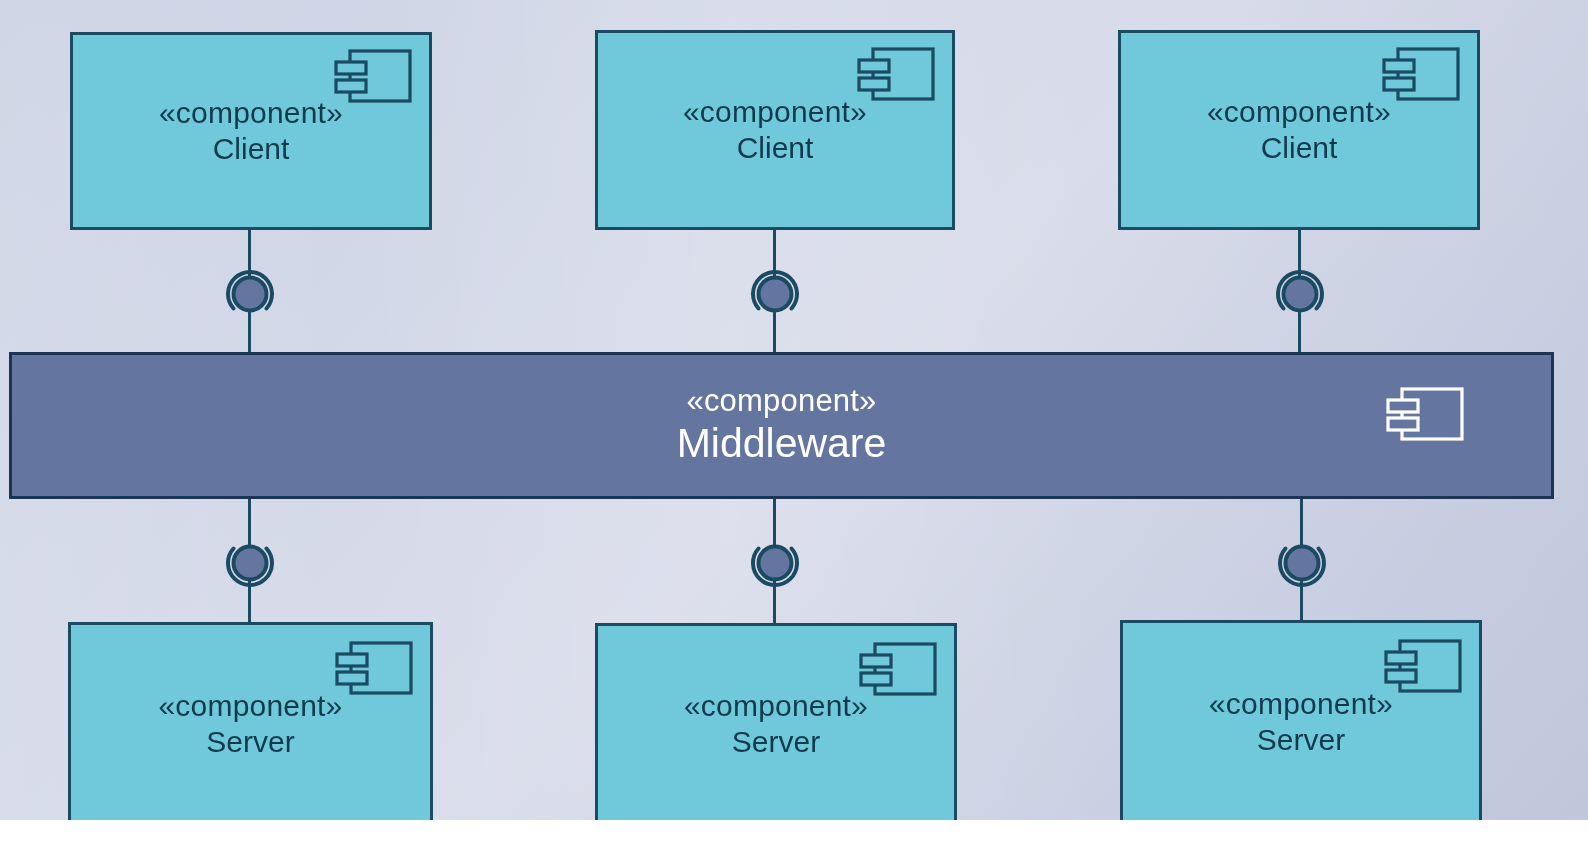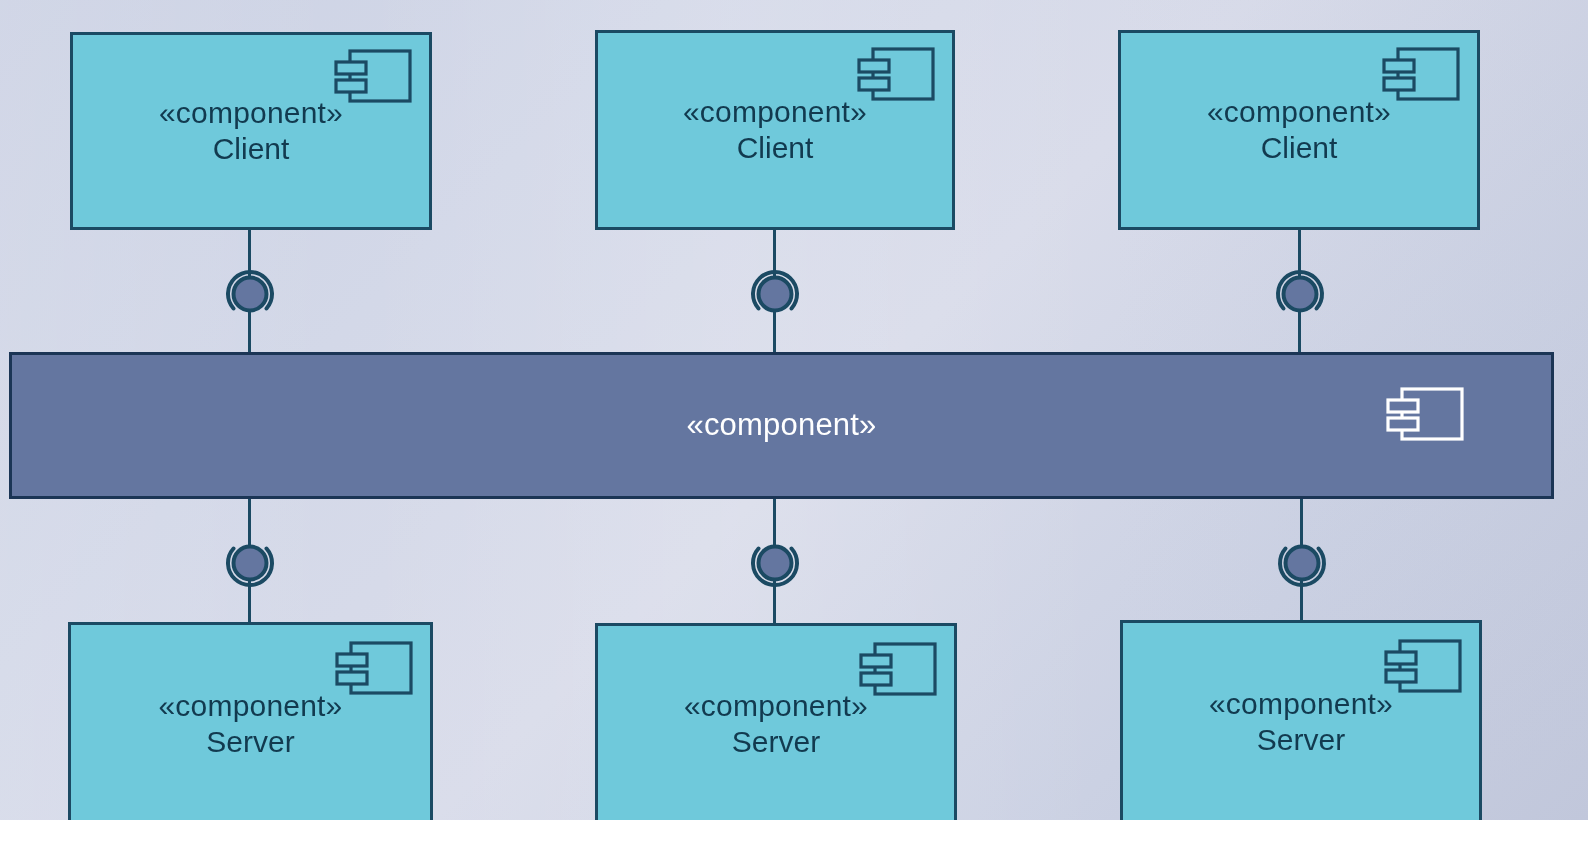--- a/index.html
+++ b/index.html
@@ -151,20 +151,21 @@
 
   <div class="node middleware" style="left:9px; top:352px; width:1545px; height:147px;">
     <span class="comp-icon" style="right:85px; top:28px;">
       <svg viewBox="0 0 82 66" fill="none" stroke="#ffffff" stroke-width="3.2">
         <rect x="18" y="6" width="60" height="50"></rect>
         <rect x="4" y="17" width="30" height="12" fill="#6476a0"></rect>
         <rect x="4" y="35" width="30" height="12" fill="#6476a0"></rect>
       </svg>
     </span>
     <span class="stereotype">«component»</span>
+    <span class="nodename">Middleware</span>
   </div>
 
   <div class="connector-line" style="left:248px; top:499px; height:126px;"></div>
   <span class="ball-socket" style="left:218px; top:531px;">
     <svg viewBox="0 0 64 64" fill="none">
       <path d="M 15.5 17.5 A 22 22 0 1 0 48.5 17.5" stroke="#1b4a63" stroke-width="4" stroke-linecap="round"></path>
       <circle cx="32" cy="32" r="16.5" fill="#6476a0" stroke="#1b4a63" stroke-width="4"></circle>
     </svg>
   </span>
 

